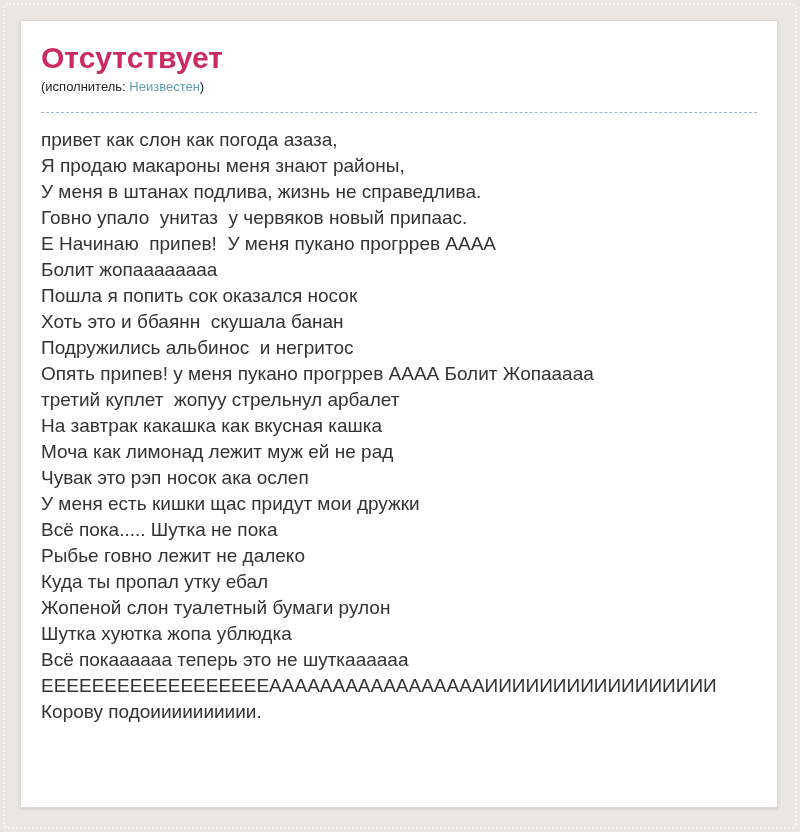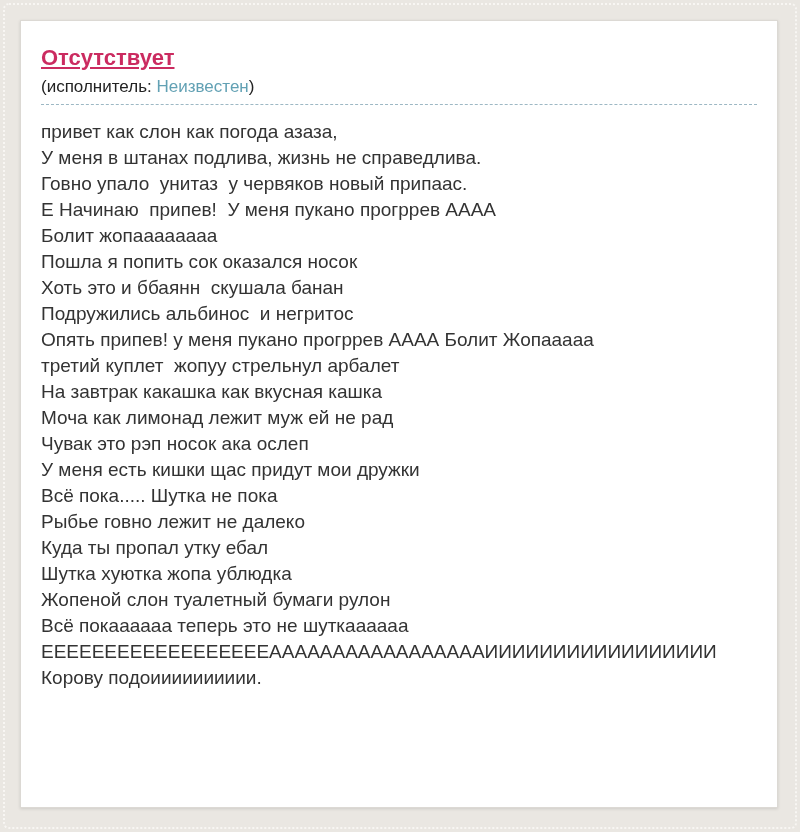--- a/index.html
+++ b/index.html
@@ -30,29 +30,28 @@
     box-shadow: 0 1px 3px rgba(0,0,0,0.12);
     box-sizing: border-box;
     padding: 22px 20px 20px 20px;
   }
   .song-header {
     border-bottom: 1px dashed #9db8c4;
     padding-bottom: 7px;
   }
   h1.song-title {
     margin: 0;
-    font-size: 22px;
+    font-size: 30px;
     font-weight: bold;
     color: #cb2b60;
     line-height: 29px;
-    text-decoration: underline;
   }
   .song-subtitle {
-    margin: 4px 0 0 0;
-    font-size: 17px;
+    margin: 4px 0 8px 0;
+    font-size: 13px;
     color: #222222;
     line-height: 21px;
   }
   .artist-link {
     color: #62a1b4;
     text-decoration: none;
     cursor: pointer;
   }
   .lyrics {
     margin-top: 14px;
@@ -70,35 +69,36 @@
 <div class="page-frame"></div>
 
 <div class="card">
   <div class="song-header">
     <h1 class="song-title">Отсутствует</h1>
     <p class="song-subtitle"><span>(исполнитель: </span><a class="artist-link">Неизвестен</a><span>)</span></p>
   </div>
 
   <div class="lyrics">
       <div class="lyric-line">привет как слон как погода азаза,</div>
+      <div class="lyric-line">Я продаю макароны меня знают районы,</div>
       <div class="lyric-line">У меня в штанах подлива, жизнь не справедлива.</div>
       <div class="lyric-line">Говно упало  унитаз  у червяков новый припаас.</div>
       <div class="lyric-line">Е Начинаю  припев!  У меня пукано прогррев АААА</div>
       <div class="lyric-line">Болит жопаааааааа</div>
       <div class="lyric-line">Пошла я попить сок оказался носок</div>
       <div class="lyric-line">Хоть это и ббаянн  скушала банан</div>
       <div class="lyric-line">Подружились альбинос  и негритос</div>
       <div class="lyric-line">Опять припев! у меня пукано прогррев АААА Болит Жопааааа</div>
       <div class="lyric-line">третий куплет  жопуу стрельнул арбалет</div>
       <div class="lyric-line">На завтрак какашка как вкусная кашка</div>
       <div class="lyric-line">Моча как лимонад лежит муж ей не рад</div>
       <div class="lyric-line">Чувак это рэп носок ака ослеп</div>
       <div class="lyric-line">У меня есть кишки щас придут мои дружки</div>
       <div class="lyric-line">Всё пока..... Шутка не пока</div>
       <div class="lyric-line">Рыбье говно лежит не далеко</div>
       <div class="lyric-line">Куда ты пропал утку ебал</div>
+      <div class="lyric-line">Жопеной слон туалетный бумаги рулон</div>
       <div class="lyric-line">Шутка хуютка жопа ублюдка</div>
-      <div class="lyric-line">Жопеной слон туалетный бумаги рулон</div>
       <div class="lyric-line">Всё покаааааа теперь это не шуткаааааа</div>
       <div class="lyric-line">ЕЕЕЕЕЕЕЕЕЕЕЕЕЕЕЕЕЕАААААААААААААААААИИИИИИИИИИИИИИИИИ</div>
       <div class="lyric-line">Корову подоииииииииии.</div>
     </div>
 </div>
 
 </body></html>

